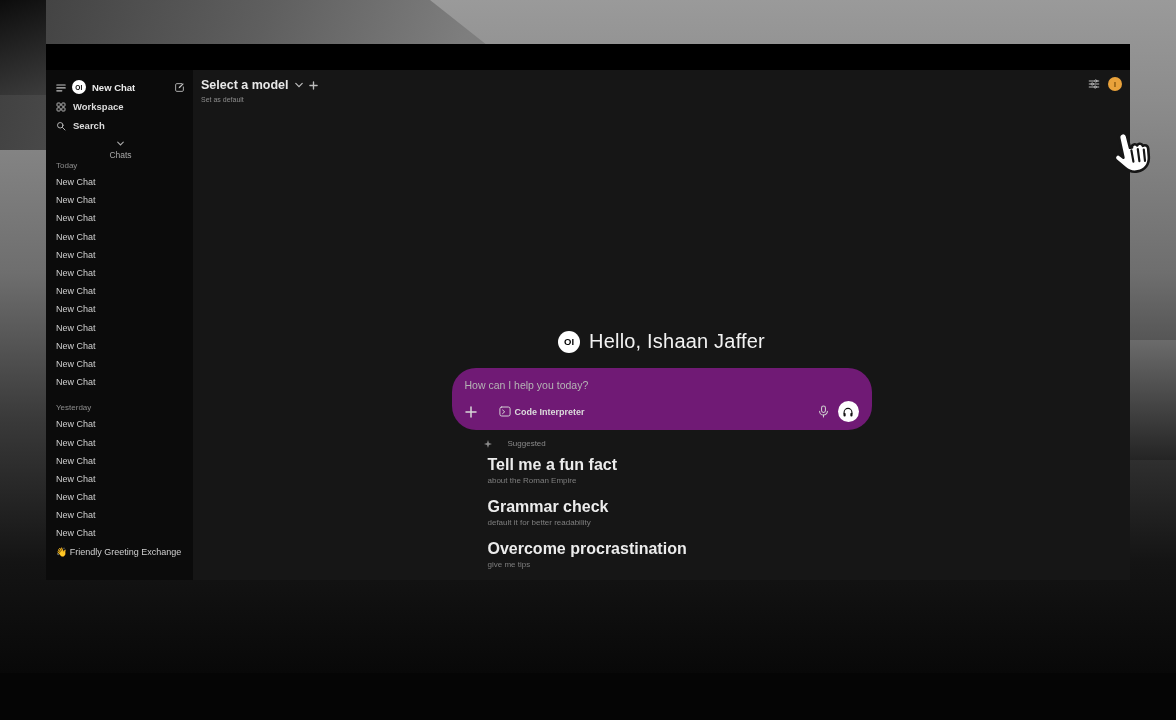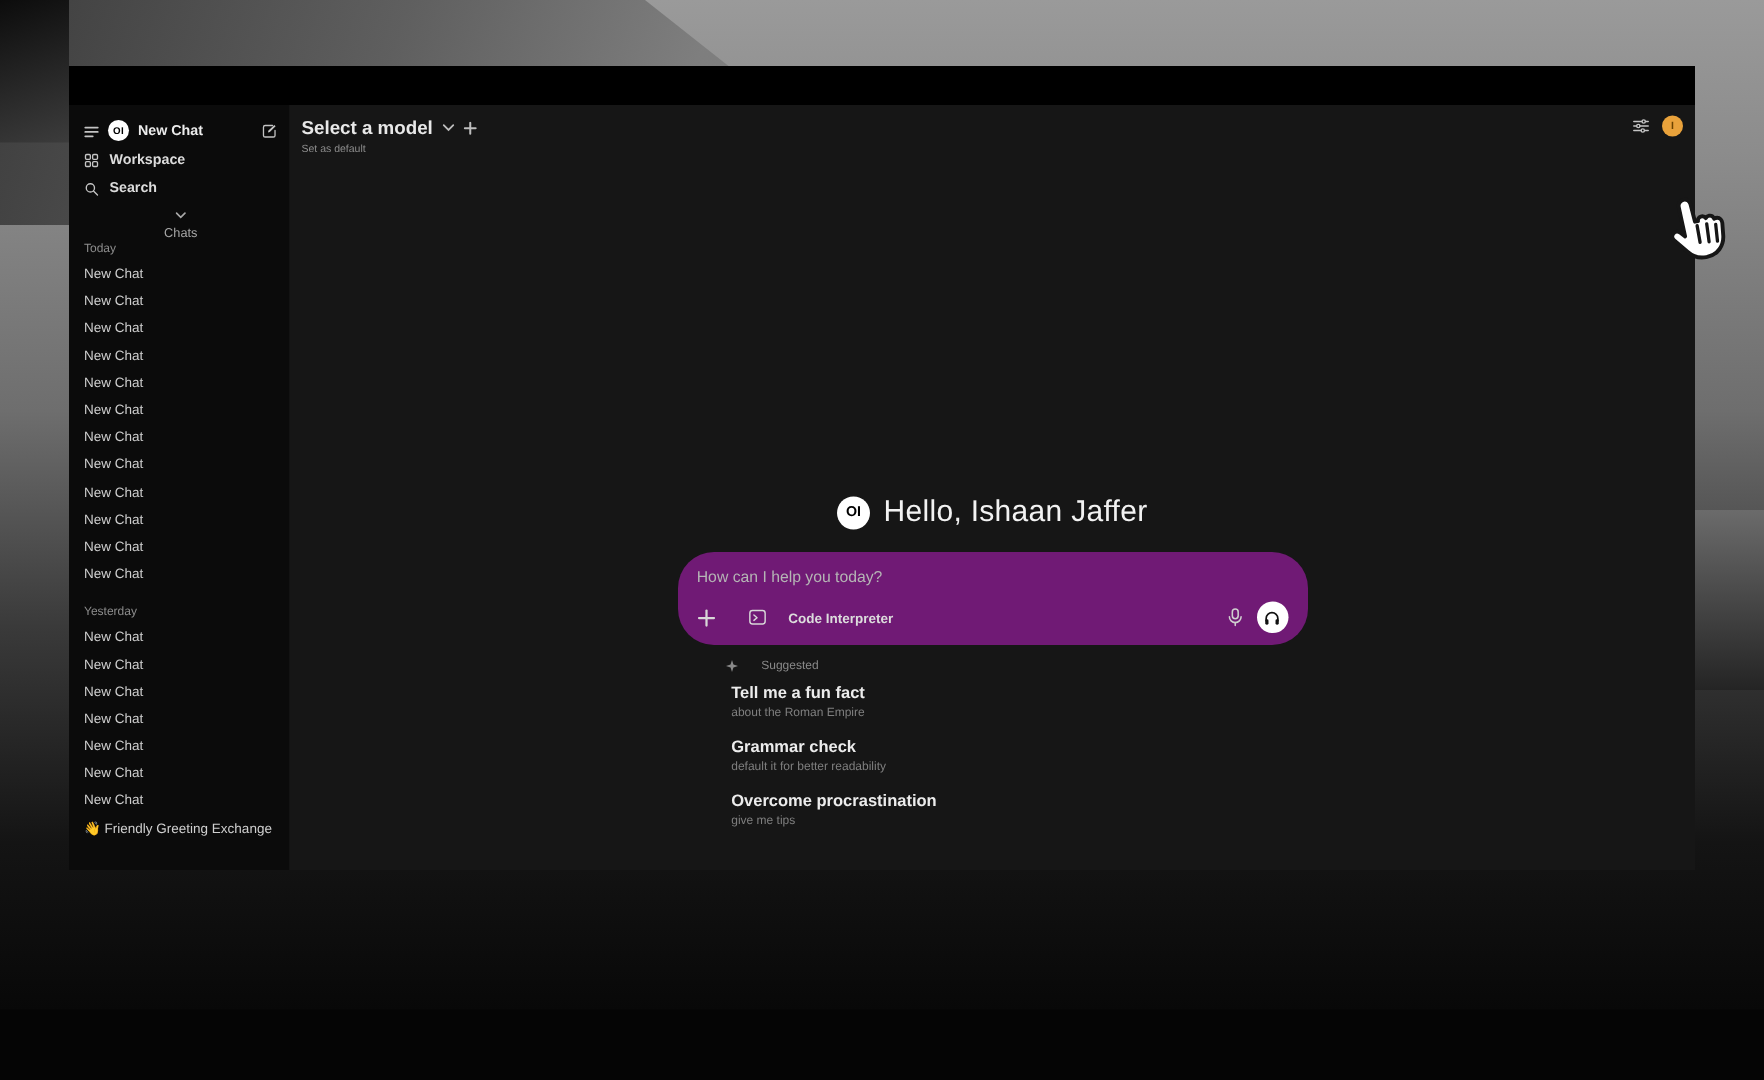--- a/index.html
+++ b/index.html
@@ -43,28 +43,28 @@
 
   
   .center-col { position:absolute; left:50%; transform:translateX(-50%); top:260px; width:420px; }
   .greeting { display:flex; align-items:center; justify-content:center; gap:9px; }
   .greeting .logo { width:22px; height:22px; border-radius:50%; background:#fff; color:#000; font-size:9.5px; font-weight:bold; display:flex; align-items:center; justify-content:center; }
   .greeting .text { font-size:20px; color:#f2f2f2; letter-spacing:.2px; }
 
   .input-card { margin-top:15px; background:#701a75; border-radius:24px; padding:11px 13px 8px 13px; min-height:52px; }
   .input-placeholder { font-size:10.5px; color:#b5b5b5; }
   .input-toolbar { margin-top:10px; display:flex; align-items:center; }
-  .ci-chip { display:flex; align-items:center; gap:15px; margin-left:22px; color:#dcdcdc; font-size:9px; font-weight:bold; }
+  .ci-chip { display:flex; align-items:center; gap:4px; margin-left:22px; color:#dcdcdc; font-size:9px; font-weight:bold; }
   .toolbar-right { margin-left:auto; display:flex; align-items:center; gap:9px; }
   .hp-btn { width:21px; height:21px; border-radius:50%; background:#fff; display:flex; align-items:center; justify-content:center; }
 
   .suggested-hdr { margin-top:9px; margin-left:32px; display:flex; align-items:center; gap:16px; font-size:8px; color:#8a8a8a; }
   .suggestions { margin-top:8px; margin-left:36px; }
   .sugg-item { margin-bottom:13px; cursor:default; }
-  .sugg-title { font-size:11px; font-weight:bold; color:#ececec; }
+  .sugg-title { font-size:16px; font-weight:bold; color:#ececec; }
   .sugg-sub { font-size:8px; color:#7f7f7f; margin-top:2px; }
 
   
   .cursor { position:absolute; left:1101px; top:128px; width:54px; height:60px; pointer-events:none; z-index:50; }
 
   svg { display:block; }
 </style>
 </head>
 <body>
 

